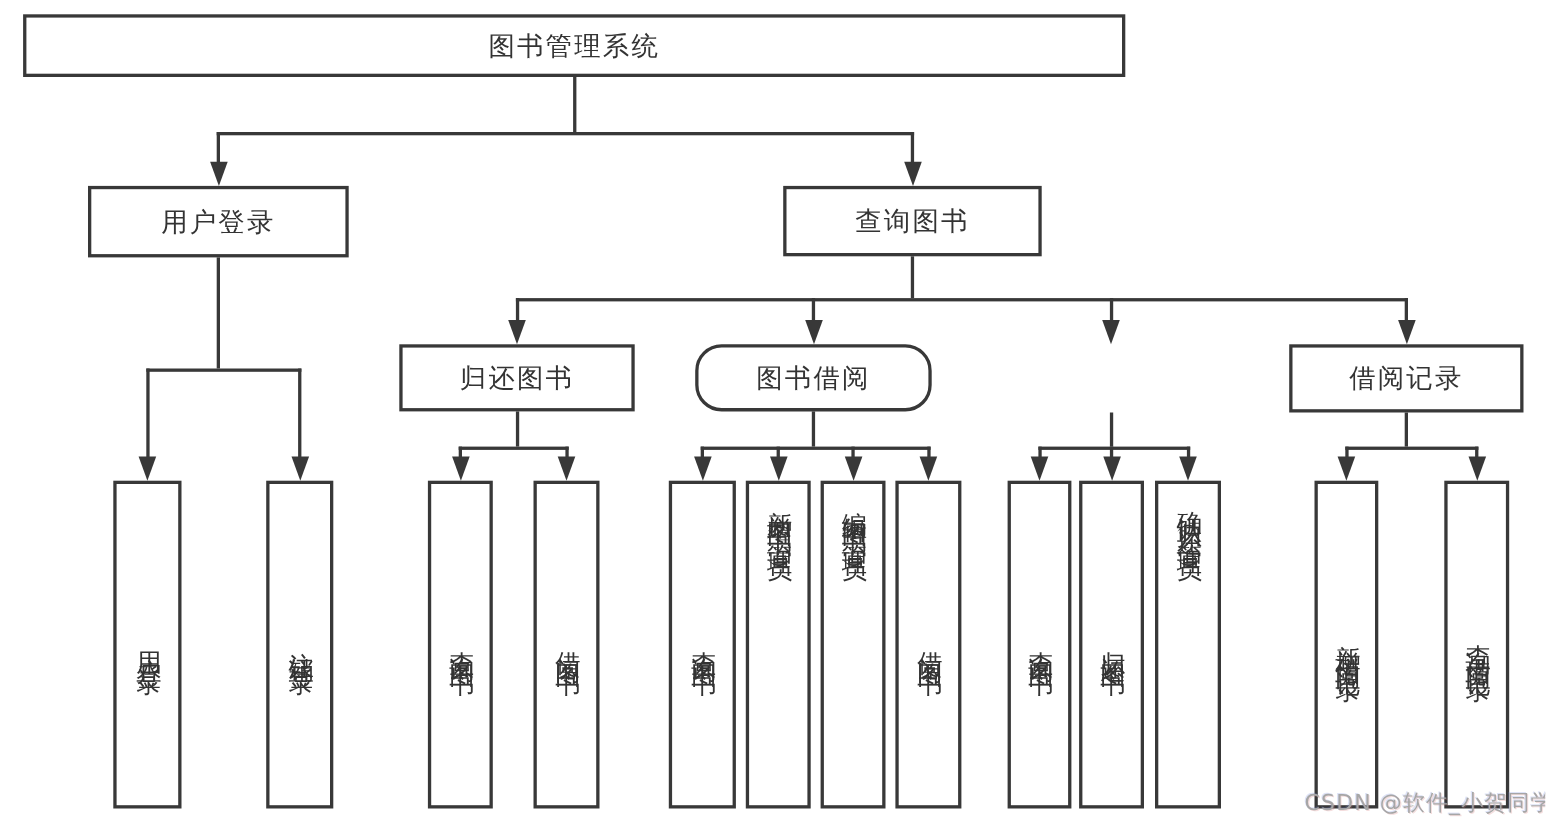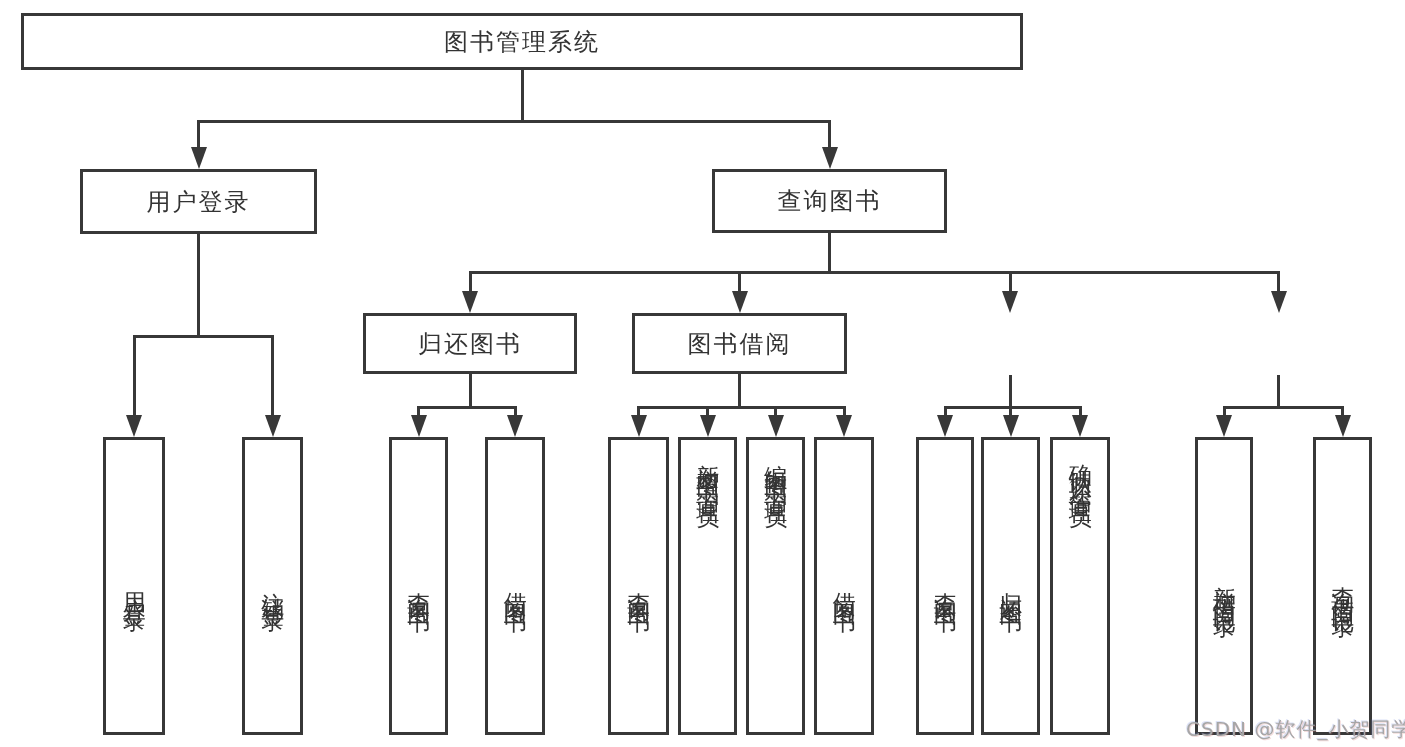--- a/index.html
+++ b/index.html
@@ -42,22 +42,25 @@
   <div class="box" style="left:80px;top:169px;width:237px;height:65px;">
     <span class="hlabel">用户登录</span>
   </div>
   <div class="box" style="left:712px;top:169px;width:235px;height:64px;">
     <span class="hlabel">查询图书</span>
   </div>
 
   <div class="box" style="left:363px;top:313px;width:214px;height:61px;">
     <span class="hlabel">归还图书</span>
   </div>
-  <div class="box" style="left:632px;top:313px;width:215px;height:61px;">
+  <div class="box" style="left:632px;top:313px;width:215px;height:61px;border-radius:24px;">
     <span class="hlabel">图书借阅</span>
+  </div>
+  <div class="box" style="left:1172px;top:313px;width:213px;height:62px;">
+    <span class="hlabel">借阅记录</span>
   </div>
 
   <div class="box leaf" style="left:103px;top:437px;width:62px;height:298px;">
     <span class="vtext">用户登录</span>
   </div>
   <div class="box leaf" style="left:242px;top:437px;width:61px;height:298px;">
     <span class="vtext">注销登录</span>
   </div>
 
   <div class="box leaf" style="left:389px;top:437px;width:59px;height:298px;">

